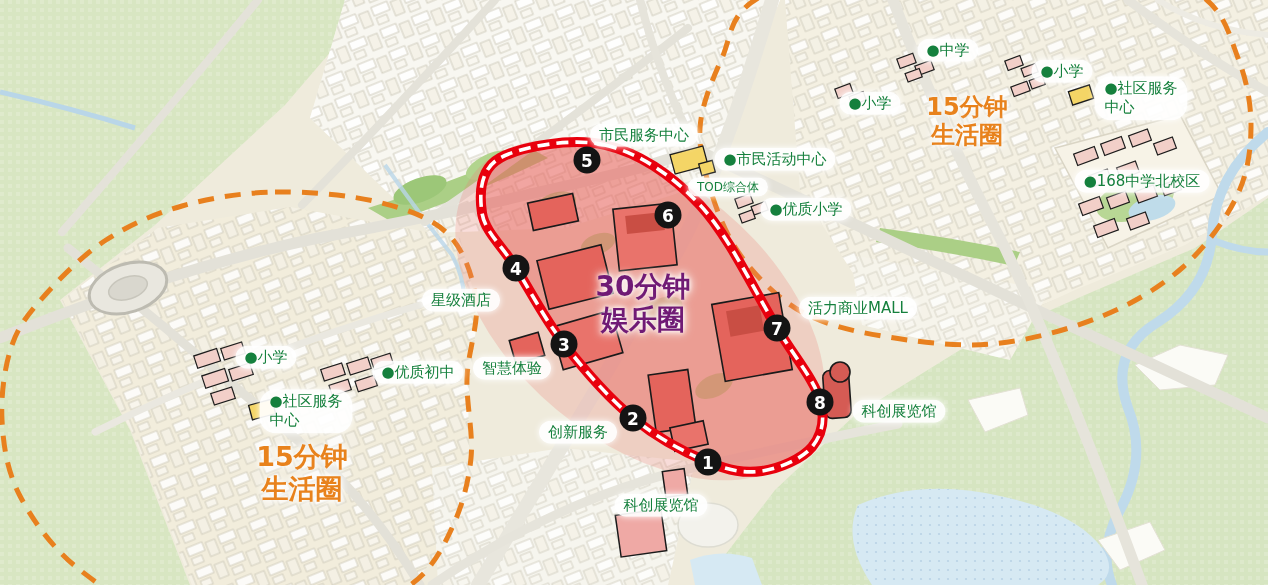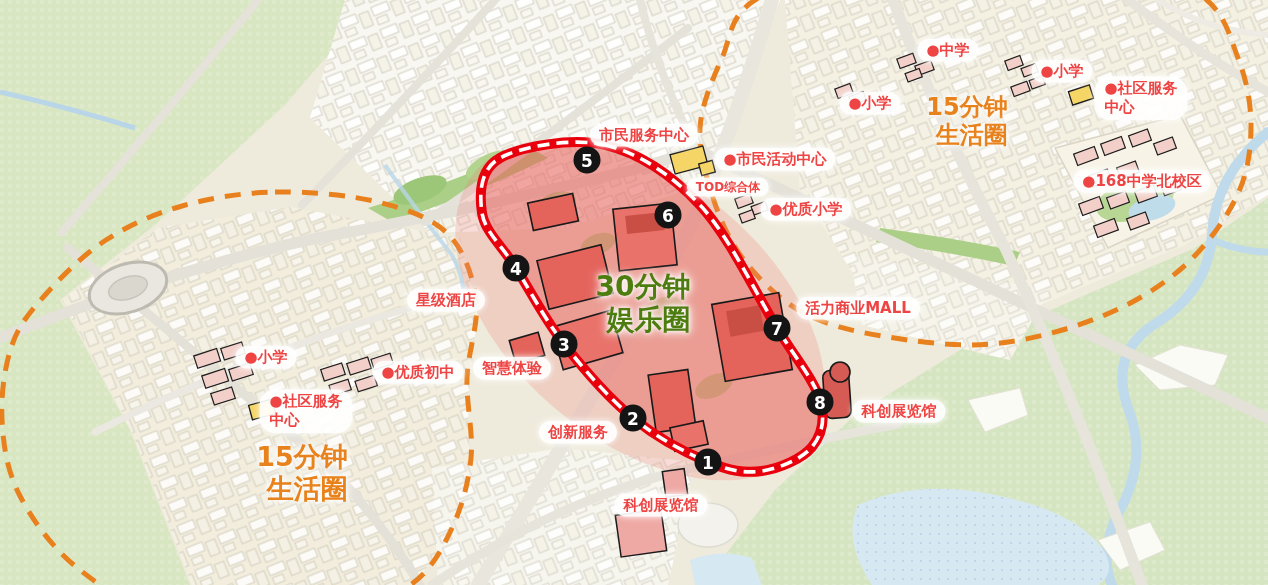--- a/index.html
+++ b/index.html
@@ -7,36 +7,36 @@
   .stage{
     position:relative;width:1268px;height:585px;overflow:hidden;
     font-family:"DejaVu Sans","Liberation Sans",sans-serif;
     background:#EFEBDC;
   }
   .stage svg{position:absolute;left:0;top:0;}
   .lbl{
     position:absolute;transform:translate(-50%,-50%);
     background:rgba(255,255,255,0.92);
     border-radius:999px;padding:2px 9px;
-    font-size:15px;font-weight:700;color:#ef4444;
+    font-size:15px;font-weight:400;color:#15803d;
     white-space:nowrap;line-height:1.25;
     box-shadow:0 0 6px rgba(255,255,255,0.95);
     z-index:30;
   }
   .lbl.two{
     border-radius:16px;padding:3px 10px;
   }
   .lbl.two .l2{display:block;}
   .bigtxt{
     position:absolute;transform:translate(-50%,-50%);
     font-weight:800;text-align:center;white-space:nowrap;
     text-shadow:0 0 4px #fff,0 0 8px #fff,0 0 12px rgba(255,255,255,.85);
     z-index:28;line-height:1.18;background:transparent;
   }
-  .bigtxt span{display:block;text-align:right;}
+  .bigtxt span{display:block;}
   .ent-title{font-size:28px;}
   .life-left{font-size:27px;}
   .life-right{font-size:24px;}
   .marker{
     position:absolute;transform:translate(-50%,-50%);
     width:27px;height:27px;border-radius:50%;
     background:#141414;color:#ffffff;
     font-size:17px;font-weight:700;
     display:flex;align-items:center;justify-content:center;
     z-index:40;
@@ -212,28 +212,28 @@
   <div class="lbl" style="left:728px;top:187px;font-size:12px;"><span>TOD综合体</span></div>
   <div class="lbl" style="left:806px;top:209px;"><span>●优质小学</span></div>
   <div class="lbl" style="left:948px;top:50px;"><span>●中学</span></div>
   <div class="lbl" style="left:870px;top:103px;"><span>●小学</span></div>
   <div class="lbl" style="left:1062px;top:71px;"><span>●小学</span></div>
   <div class="lbl two" style="left:1141px;top:98px;"><span>●社区服务</span><span class="l2">中心</span></div>
   <div class="lbl" style="left:1142px;top:181px;"><span>●168中学北校区</span></div>
   <div class="lbl" style="left:266px;top:357px;"><span>●小学</span></div>
   <div class="lbl" style="left:418px;top:372px;"><span>●优质初中</span></div>
   <div class="lbl two" style="left:306px;top:411px;"><span>●社区服务</span><span class="l2">中心</span></div>
-  <div class="lbl" style="left:446px;top:300px;"><span>星级酒店</span></div>
+  <div class="lbl" style="left:461px;top:300px;"><span>星级酒店</span></div>
   <div class="lbl" style="left:512px;top:368px;"><span>智慧体验</span></div>
   <div class="lbl" style="left:578px;top:432px;"><span>创新服务</span></div>
   <div class="lbl" style="left:661px;top:505px;"><span>科创展览馆</span></div>
   <div class="lbl" style="left:858px;top:308px;"><span>活力商业MALL</span></div>
   <div class="lbl" style="left:899px;top:411px;"><span>科创展览馆</span></div>
 
-  <div class="bigtxt ent-title" style="left:643px;top:303px;color:#4d7c0f;">
+  <div class="bigtxt ent-title" style="left:643px;top:303px;color:#701a75;">
     <span>30分钟</span>
       <span>娱乐圈</span>
   </div>
   <div class="bigtxt life-left" style="left:302px;top:473px;color:#E8821C;">
     <span>15分钟</span>
       <span>生活圈</span>
   </div>
   <div class="bigtxt life-right" style="left:967px;top:121px;color:#E8821C;">
     <span>15分钟</span>
       <span>生活圈</span>

